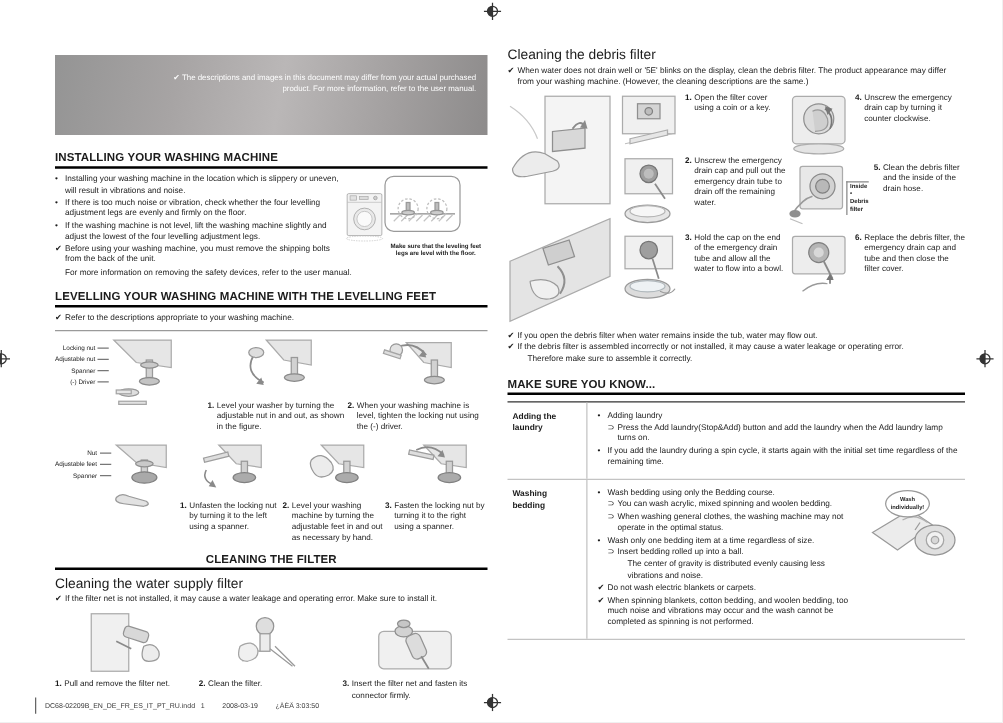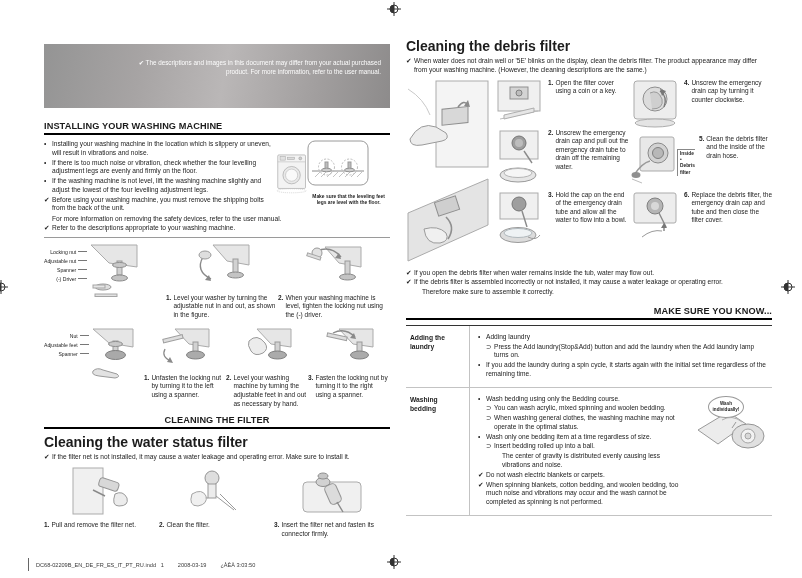--- a/index.html
+++ b/index.html
@@ -18,21 +18,21 @@
   
   .banner { height:64px; background:linear-gradient(100deg,#949494 0%,#a7a4a4 28%,#bab7b7 52%,#a29f9f 78%,#8d8b8b 100%);
             padding:7px 9px 4px; margin-bottom:11px; }
   .banner-title { color:#fff; font-size:17px; font-weight:bold; letter-spacing:.2px; }
   .banner-note  { color:#fdfdfd; font-size:6.3px; line-height:1.5; text-align:right;
                   margin-top:7px; margin-left:78px; }
 
   
   .h1 { font-size:9.2px; font-weight:bold; letter-spacing:.1px;
         border-bottom:2.5px solid #000; padding-bottom:2px; margin-bottom:5px;margin-top:13px; }
-  .h2 { font-size:14px; font-weight:bold; margin:3px 0 3px; }
+  .h2 { font-size:11px; font-weight:normal; margin:3px 0 3px; }
   .li { display:flex; font-size:6.6px; line-height:1.33; margin-bottom:1px; }
   .li .m { flex:0 0 8px; }
   .li.ind1 { padding-left:8px; }
   .li.ind2 { padding-left:16px; }
   .rule { border-top:1px solid #9a9a9a; margin:4px 0 5px; }
 
   
   .install-flex { display:flex; }
   .install-bullets { width:232px; }
   .install-fig { flex:1; display:flex; align-items:flex-start; padding-left:2px; }
@@ -172,20 +172,21 @@
             <rect x="41" y="22" width="3" height="8" fill="#bdbdbd" stroke="#999"></rect>
             <ellipse cx="42.5" cy="30" rx="5" ry="1.8" fill="#cccccc" stroke="#949494"></ellipse>
             <circle cx="42.5" cy="27" r="8" fill="none" stroke="#bdbdbd" stroke-dasharray="2 1.5"></circle>
           </svg>
           <div class="fig-caption">Make sure that the leveling feet legs are level with the floor.</div>
         </div>
       </div>
     </div>
     <div class="more-line">For more information on removing the safety devices, refer to the user manual.</div>
 
+    <div class="h1" style="margin-top:8px;">LEVELLING YOUR WASHING MACHINE WITH THE LEVELLING FEET</div>
     <div class="li">
         <span class="m">✔</span>
         <span>Refer to the descriptions appropriate to your washing machine.</span>
       </div>
     <div class="rule"></div>
 
     <div class="lev-row">
       <div class="diagram lev1-diagram">
         <div class="dlabels">
           <div class="dlabel">
@@ -306,21 +307,21 @@
           <polygon points="33,12 27,11 31,6" fill="#8a8a8a"></polygon>
         </svg>
         <div class="step">
             <span class="n">3.</span>
             <span>Fasten the locking nut by turning it to the right using a spanner.</span>
           </div>
       </div>
     </div>
 
     <div class="h1" style="margin-top:6px;text-align:center;">CLEANING THE FILTER</div>
-    <div class="h2">Cleaning the water status filter</div>
+    <div class="h2">Cleaning the water supply filter</div>
     <div class="li">
         <span class="m">✔</span>
         <span>If the filter net is not installed, it may cause a water leakage and operating error. Make sure to install it.</span>
       </div>
 
     <div class="wf-row">
       <div class="wf-col">
         <svg width="62" height="52" viewBox="0 0 62 52">
           <rect x="2" y="2" width="30" height="46" fill="#f0f0f0" stroke="#ababab"></rect>
           <rect x="28" y="14" width="20" height="9" rx="3" fill="#d8d8d8" stroke="#949494" transform="rotate(18 38 18)"></rect>
@@ -488,21 +489,21 @@
       <div class="li">
           <span class="m">✔</span>
           <span>If the debris filter is assembled incorrectly or not installed, it may cause a water leakage or operating error.</span>
         </div>
       <div class="li ind1">
           <span class="m"></span>
           <span>Therefore make sure to assemble it correctly.</span>
         </div>
     </div>
 
-    <div class="h1" style="margin-top:9px;text-align:right;">MAKE SURE YOU KNOW...</div>
+    <div class="h1" style="margin-top:9px;">MAKE SURE YOU KNOW...</div>
 
     <div class="msk">
       <div class="msk-row">
         <div class="msk-label">Adding the laundry</div>
         <div class="msk-content">
           <div class="li">
               <span class="m">•</span>
               <span>Adding laundry</span>
             </div>
           <div class="li ind1">

